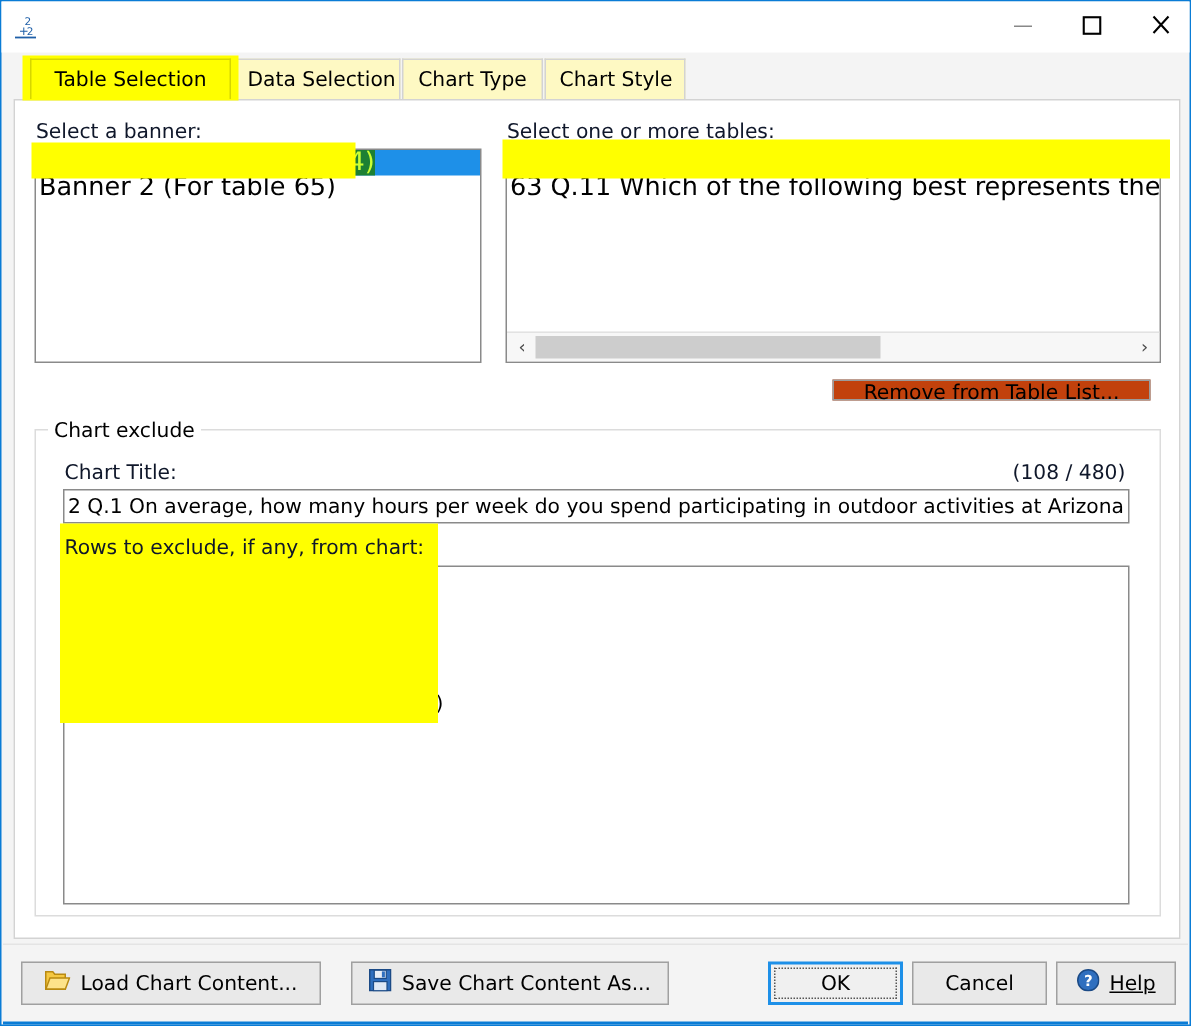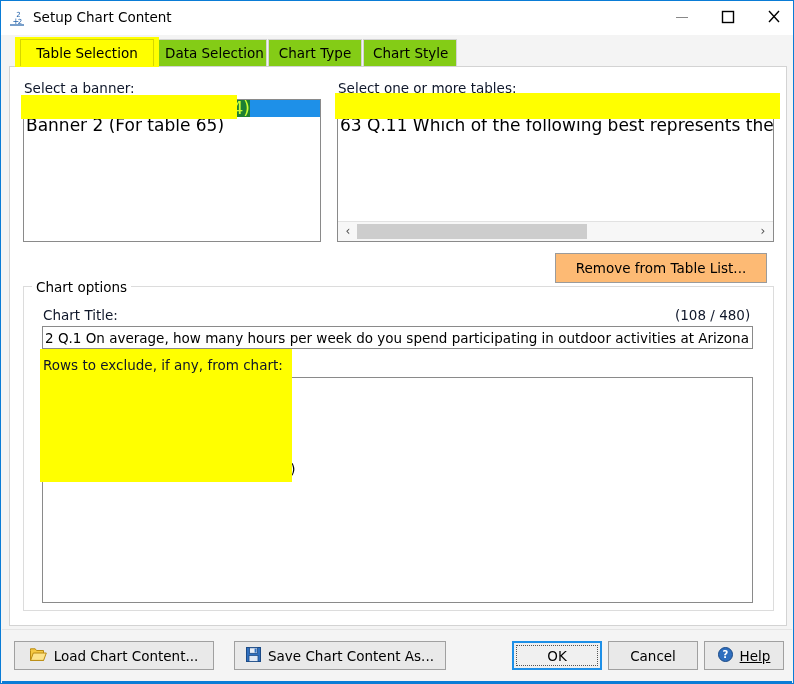--- a/index.html
+++ b/index.html
@@ -70,21 +70,21 @@
     height: 28px;
   }
   .tab {
     position: absolute;
     top: 0;
     height: 27px;
     line-height: 27px;
     box-sizing: border-box;
     border: 1px solid #d3d3d3;
     border-bottom: none;
-    background: #84cc16;
+    background: #fef9c3;
     font-size: 13.5px;
     color: #000;
     text-align: center;
     white-space: nowrap;
     padding: 0 9px;
   }
   .tab.active {
     background: #ffffff;
     border-color: #c8c8c8;
     font-weight: normal;
@@ -211,22 +211,22 @@
     position: absolute;
     left: 19px; top: 2px;
     width: 230px; height: 15px;
     background: #cdcdcd;
   }
 
   
   #btn-remove {
     position: absolute;
     left: 545px; top: 186px;
-    width: 212px; height: 30px;
-    background: #fdba74;
+    width: 212px; height: 14px;
+    background: #c2410c;
     border: 1px solid #9b9b9b;
     box-sizing: border-box;
     font-family: "DejaVu Sans", sans-serif;
     font-size: 13.5px;
     color: #000;
     padding: 0;
   }
 
   
   #grp-chart {
@@ -352,21 +352,20 @@
 
   <div id="titlebar">
     <span id="app-icon">
       <svg width="20" height="20" viewBox="0 0 20 20">
         <text x="10.5" y="8.5" font-family="DejaVu Sans, sans-serif" font-size="7" fill="#1f5fa8" text-anchor="middle">2</text>
         <text x="4.5" y="15.5" font-family="DejaVu Sans, sans-serif" font-size="8" fill="#1f5fa8">+</text>
         <text x="12" y="15.5" font-family="DejaVu Sans, sans-serif" font-size="7" fill="#1f5fa8" text-anchor="middle">2</text>
         <rect x="2" y="16.4" width="14" height="1.2" fill="#1f5fa8"></rect>
       </svg>
     </span>
-    <span id="title-text">Setup Chart Content</span>
 
     <button class="wbtn" id="btn-min">
       <svg width="12" height="32" viewBox="0 0 12 32">
           <rect x="0" y="16" width="12" height="1" fill="#888"></rect>
         </svg>
     </button>
     <button class="wbtn" id="btn-max">
       <svg width="14" height="32" viewBox="0 0 14 32">
           <rect x="1.5" y="10.5" width="11" height="11" fill="none" stroke="#000" stroke-width="1.4"></rect>
         </svg>
@@ -407,21 +406,21 @@
       <div id="h-scroll">
         <div class="sb-arrow" id="sb-left">‹</div>
         <div id="sb-thumb"></div>
         <div class="sb-arrow" id="sb-right">›</div>
       </div>
     </div>
 
     <button id="btn-remove">Remove from Table List...</button>
 
     <div id="grp-chart"></div>
-    <div id="grp-legend">Chart options</div>
+    <div id="grp-legend">Chart exclude</div>
 
     <div class="lbl" id="lbl-charttitle">Chart Title:</div>
     <div class="lbl" id="lbl-count">(108 / 480)</div>
     <input id="inp-title" type="text" value="2 Q.1 On average, how many hours per week do you spend participating in outdoor activities at Arizona p" style="">
 
     <div id="exclude-hl"></div>
     <div class="lbl" id="lbl-exclude" style="z-index:6">Rows to exclude, if any, from chart:</div>
 
     <div id="exclude-hl2"></div>
     <div id="exclude-box">

